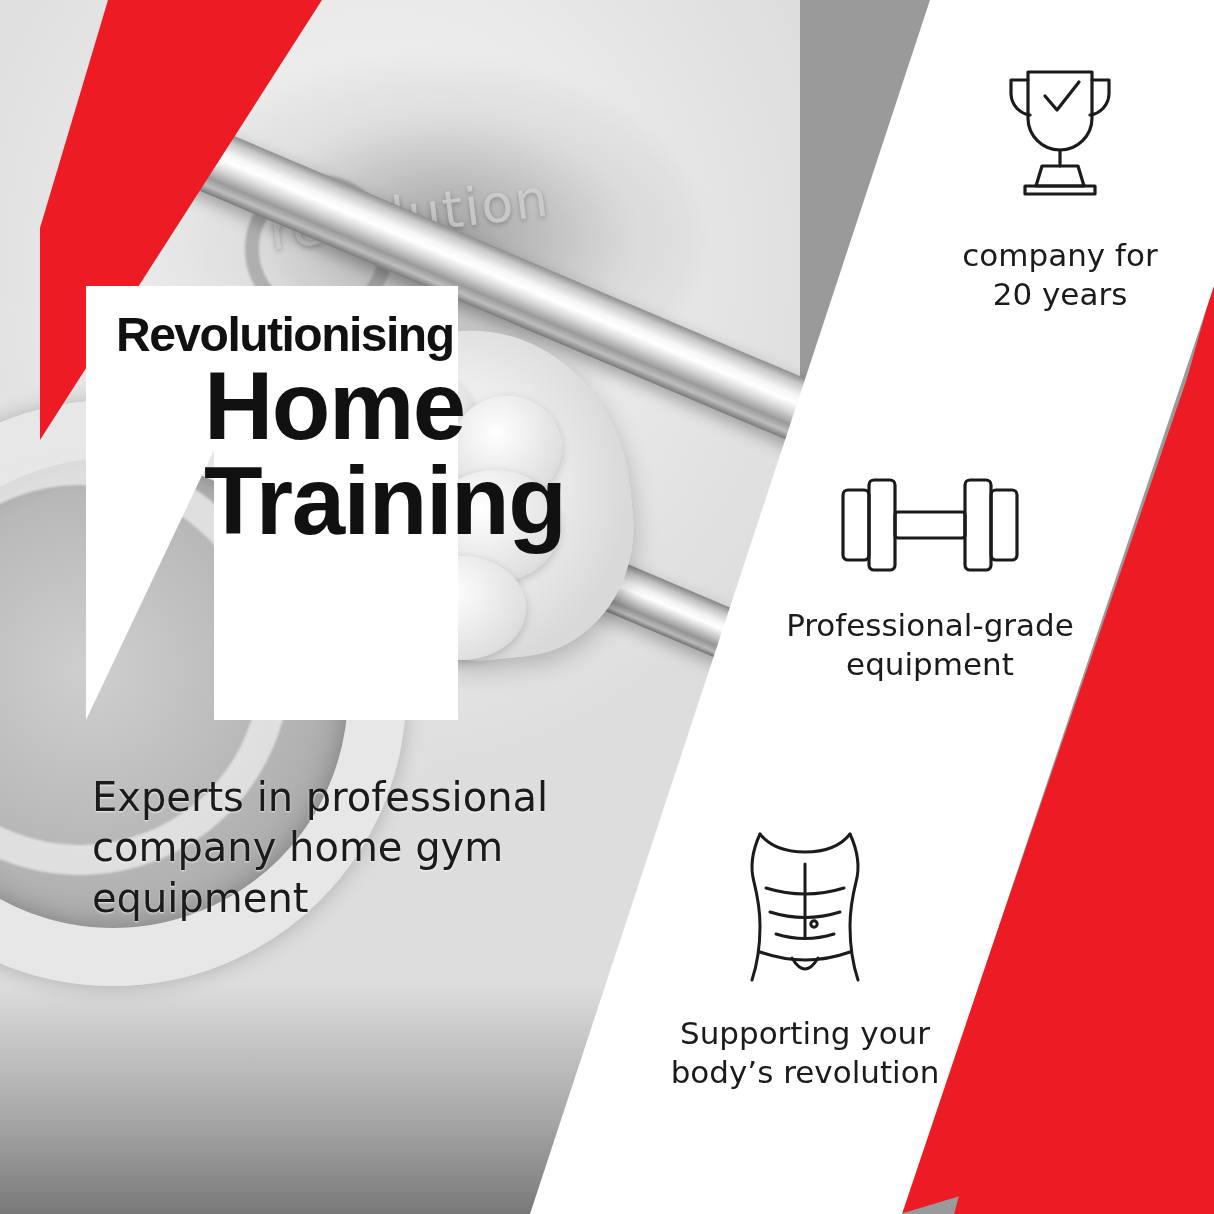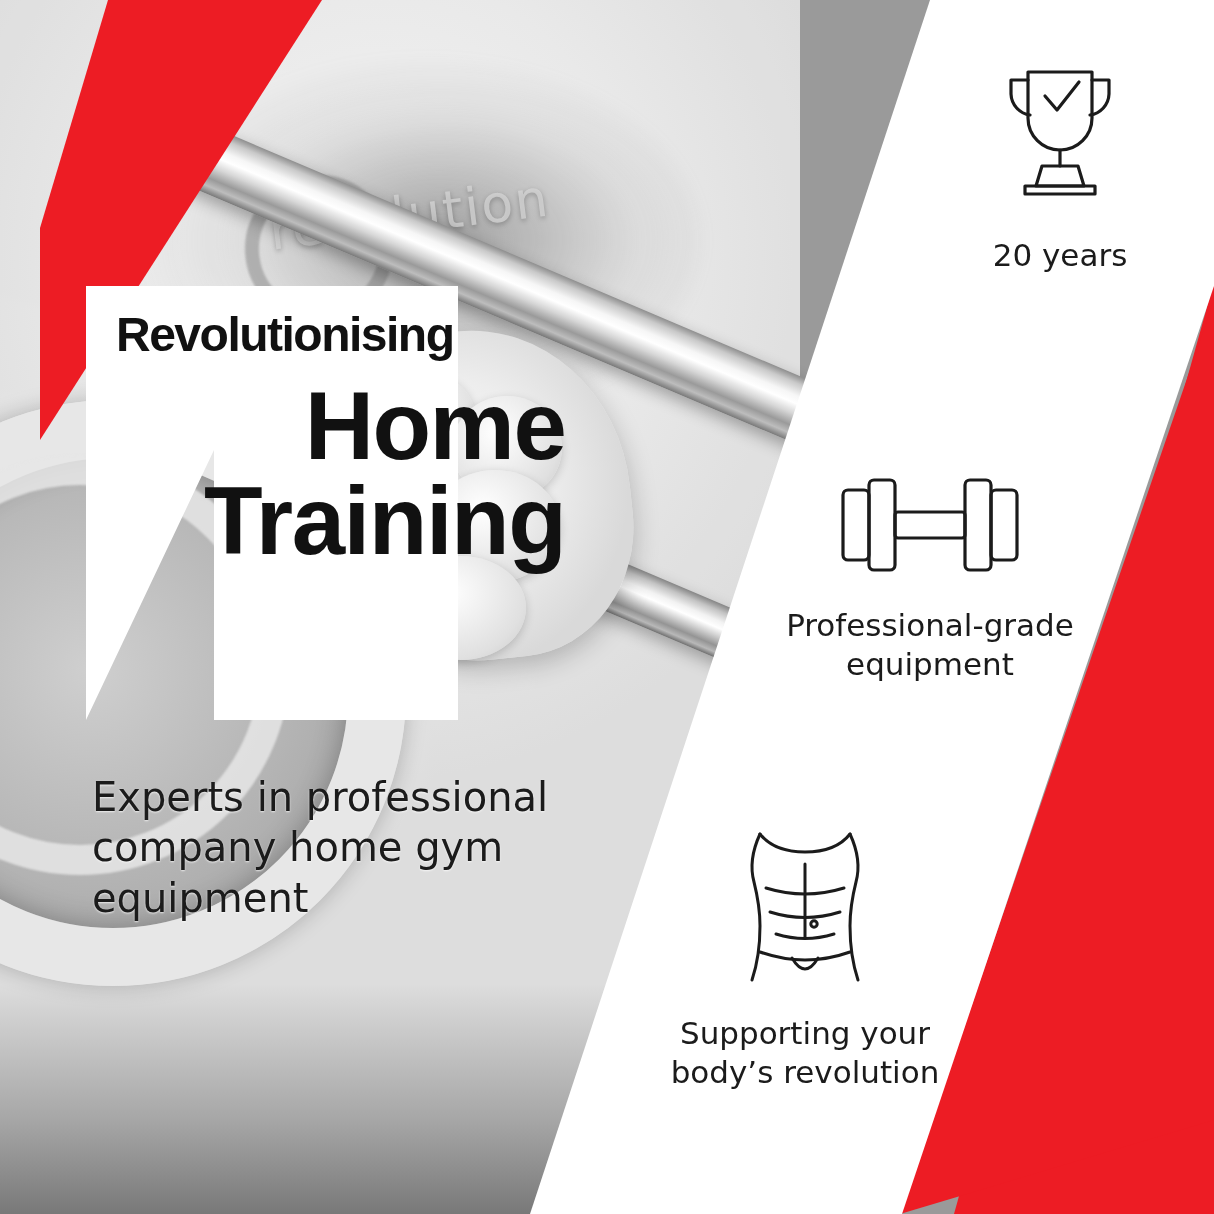--- a/index.html
+++ b/index.html
@@ -149,21 +149,21 @@
   .headline {
     position: absolute;
     left: 116px; top: 312px;
     color: #111111;
     font-family: "Liberation Sans", sans-serif;
     font-weight: bold;
     letter-spacing: -1.5px;
     line-height: .97;
   }
   .headline .l1 { font-size: 48px; display: block; }
-  .headline .l2 { font-size: 96px; display: block; margin-top: 20px; margin-left: 88px; text-align: right;}
+  .headline .l2 { font-size: 96px; display: block; margin-top: 0; margin-left: 88px;}
   .headline .l3 { font-size: 96px; display: block; margin-top: 2px; margin-left: 88px;}
 
   .subcopy {
     position: absolute;
     left: 92px; top: 772px;
     width: 580px;
     font-size: 40px;
     line-height: 1.26;
     color: #1b1b1b;
     font-family: "DejaVu Sans", sans-serif;
@@ -239,20 +239,21 @@
           <path d="M33 12 H97 V58 a32 32 0 0 1 -64 0 Z"></path>
           <path d="M33 20 H16 v14 a22 22 0 0 0 19 21"></path>
           <path d="M97 20 h17 v14 a22 22 0 0 1 -19 21"></path>
           <path d="M65 90 v16"></path>
           <path d="M47 106 h36 l6 20 H41 Z"></path>
           <path d="M30 126 h70 v8 H30 Z"></path>
           <polyline points="50,36 62,50 84,22"></polyline>
         </g>
       </svg>
     </span>
+    <span class="label">company for</span>
     <span class="label">20 years</span>
   </div>
 
   <div class="feature f2">
     <span class="icon">
       <svg width="190" height="110" viewBox="0 0 190 110">
         <g fill="none" stroke="#1b1b1b" stroke-width="3.2" stroke-linejoin="round">
           <rect x="8" y="20" width="26" height="70" rx="5"></rect>
           <rect x="34" y="10" width="26" height="90" rx="5"></rect>
           <rect x="130" y="10" width="26" height="90" rx="5"></rect>

